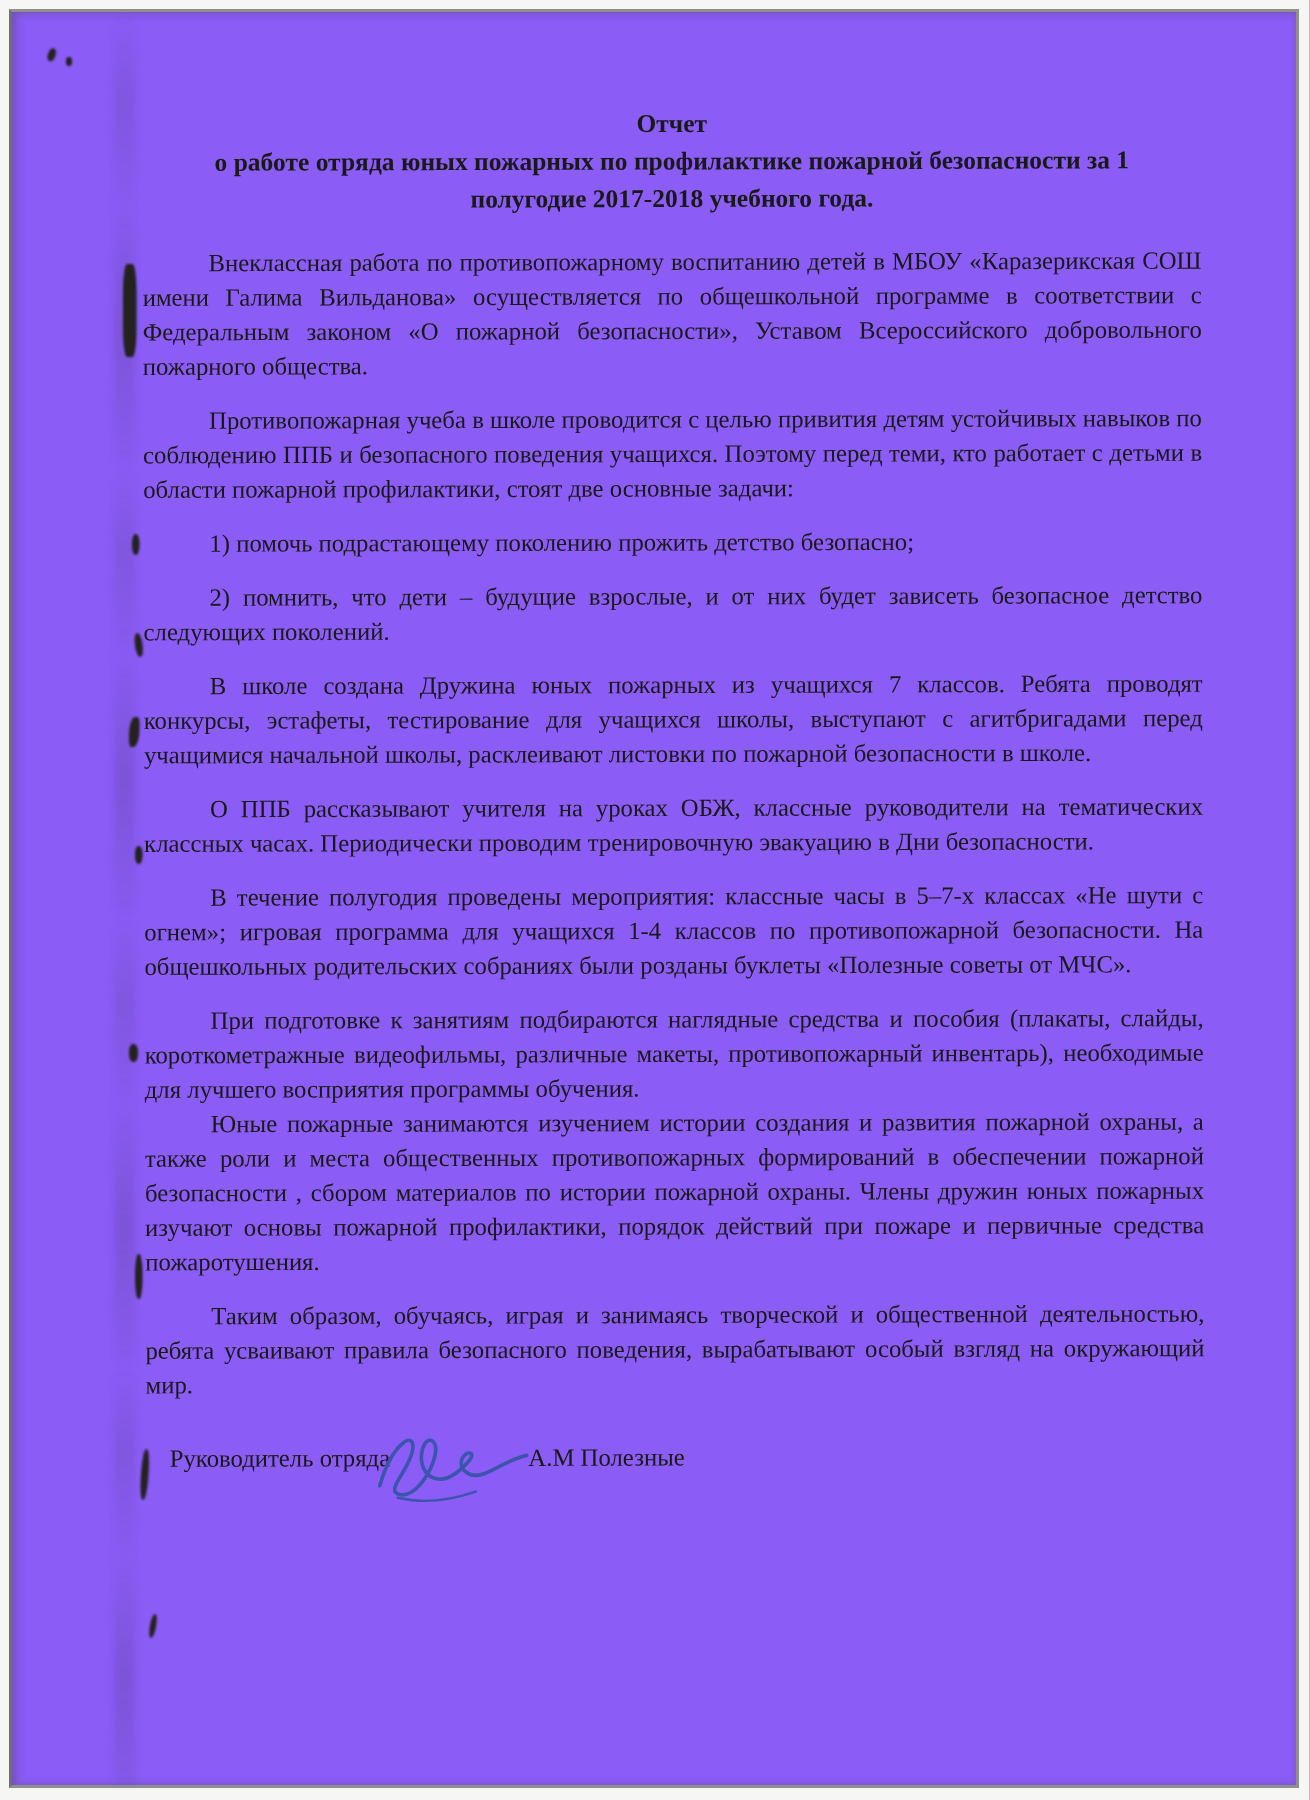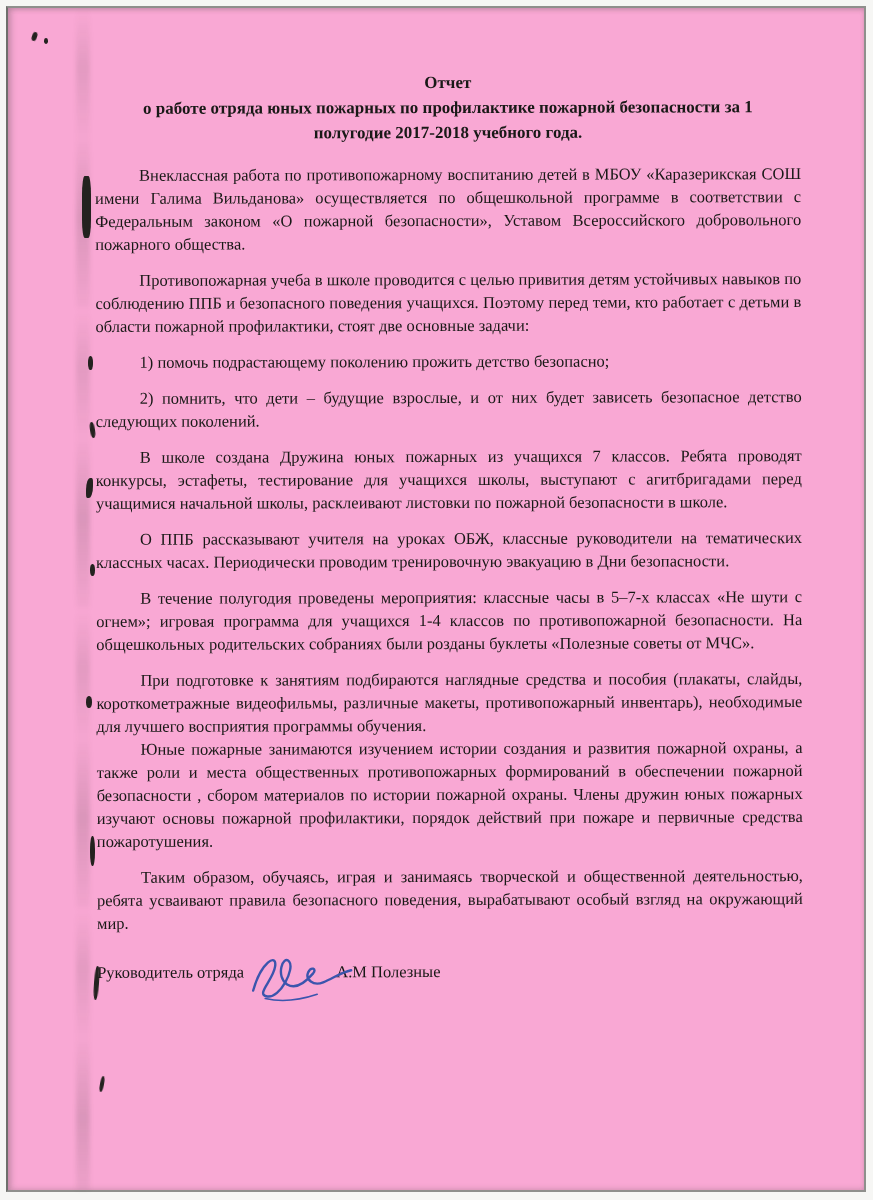--- a/index.html
+++ b/index.html
@@ -6,21 +6,21 @@
   body{
     width:873px;height:1200px;
     background:#f6f6f4;
     font-family:"Liberation Serif","DejaVu Serif",serif;
     position:relative;
     overflow:hidden;
   }
   .page{
     position:absolute;
     left:6px;top:6px;right:7px;bottom:8px;
-    background:#f9a8d4;
+    background:#8b5cf6;
     border:2px solid #8f8f8c;
     border-left-color:#6f6f6c;
     box-shadow:inset 3px 0 6px rgba(60,60,55,.25), inset 0 2px 4px rgba(80,80,75,.15);
     text-decoration:underline;
   }
   .content{
     position:absolute;
     left:88px;right:62px;top:62px;
     color:#191917;
     font-size:16.5px;
@@ -41,21 +41,21 @@
     text-align:justify;
     text-indent:44px;
   }
   p.para.tight{margin-bottom:13px;}
   .sig-row{
     position:relative;
     margin-top:26px;
     height:46px;
     white-space:nowrap;
   }
-  .sig-label{display:inline-block;}
+  .sig-label{display:inline-block;margin-left:16px;}
   .sig-name{display:inline-block;margin-left:88px;}
   .signature-svg{
     position:absolute;
     left:150px;top:-14px;
     pointer-events:none;
   }
   
   .artifact{
     position:absolute;
     background:#23221f;

